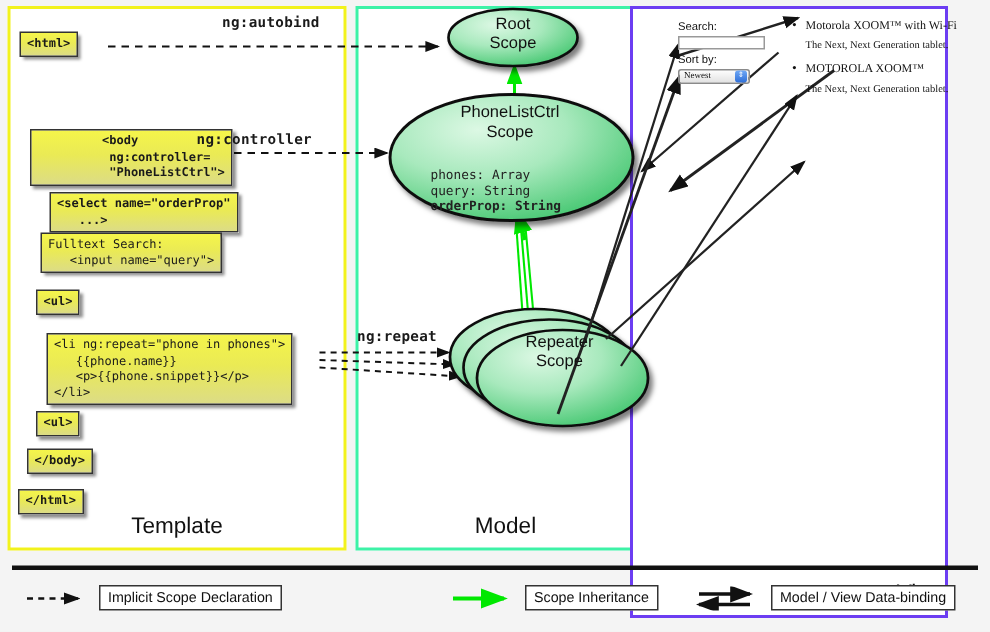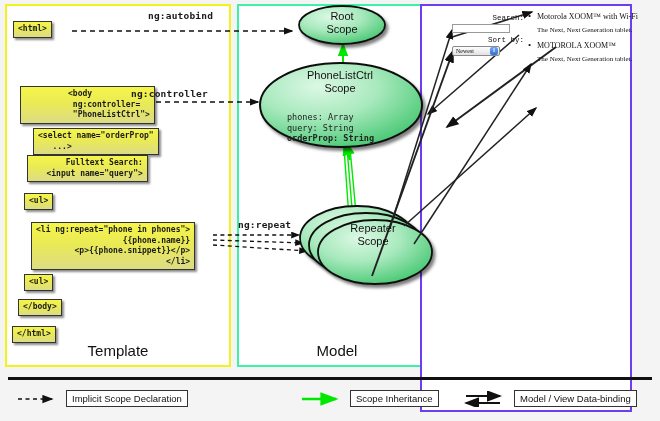--- a/index.html
+++ b/index.html
@@ -33,21 +33,21 @@
     border:1.5px solid #333;
     box-shadow:2px 2px 2px rgba(0,0,0,.45);
     font-family:"DejaVu Sans Mono","Liberation Mono",monospace;
     font-size:8px;line-height:1.32;
     color:#1a1a1a;
     padding:2px 4px;
     white-space:pre;
     font-weight:bold;
     box-sizing:border-box;
   }
-  .codebox.plain{font-weight:bold;text-align:right;}
+  .codebox.plain{font-weight:normal;}
 
   #box-html{left:13px;top:21px;}
   #box-body{left:20px;top:86px;padding-left:47px;}
   #box-select{left:33px;top:128px;}
   #box-search{left:27px;top:155px;}
   #box-ul1{left:24px;top:193px;}
   #box-li{left:31px;top:222px;}
   #box-ul2{left:24px;top:274px;}
   #box-bodyend{left:18px;top:299px;text-align:center;}
   #box-htmlend{left:12px;top:326px;}
@@ -70,21 +70,21 @@
   .scope-props .bold{font-weight:bold;}
 
   #txt-root{left:299px;top:10px;width:86px;}
   #txt-plc{left:265px;top:69px;width:150px;}
   #txt-plc .scope-props{margin-top:17px;padding-left:22px;}
   #txt-rep{left:318px;top:222px;width:110px;}
   #txt-rep .scope-props{margin-top:4px;padding-left:6px;}
 
   
   #view-form{position:absolute;left:452px;top:14px;width:72px;}
-  .vlabel{font-family:Liberation Mono, monospace;font-size:7.5px;color:#111;line-height:1.1;text-align:right;}
+  .vlabel{font-family:Liberation Sans, sans-serif;font-size:7.5px;color:#111;line-height:1.1;}
   #search-input{
     display:block;width:58px;height:9px;margin:1.5px 0 3px 0;
     border:1px solid #999;background:#fff;box-sizing:border-box;
   }
   #sort-select{
     display:flex;align-items:center;justify-content:space-between;
     width:48px;height:10px;margin-top:1.5px;
     border:1px solid #8a8a8a;border-radius:2px;
     background:linear-gradient(to bottom,#fdfdfd,#e2e2e2);
     font-family:"Liberation Serif",serif;font-size:6px;color:#111;

